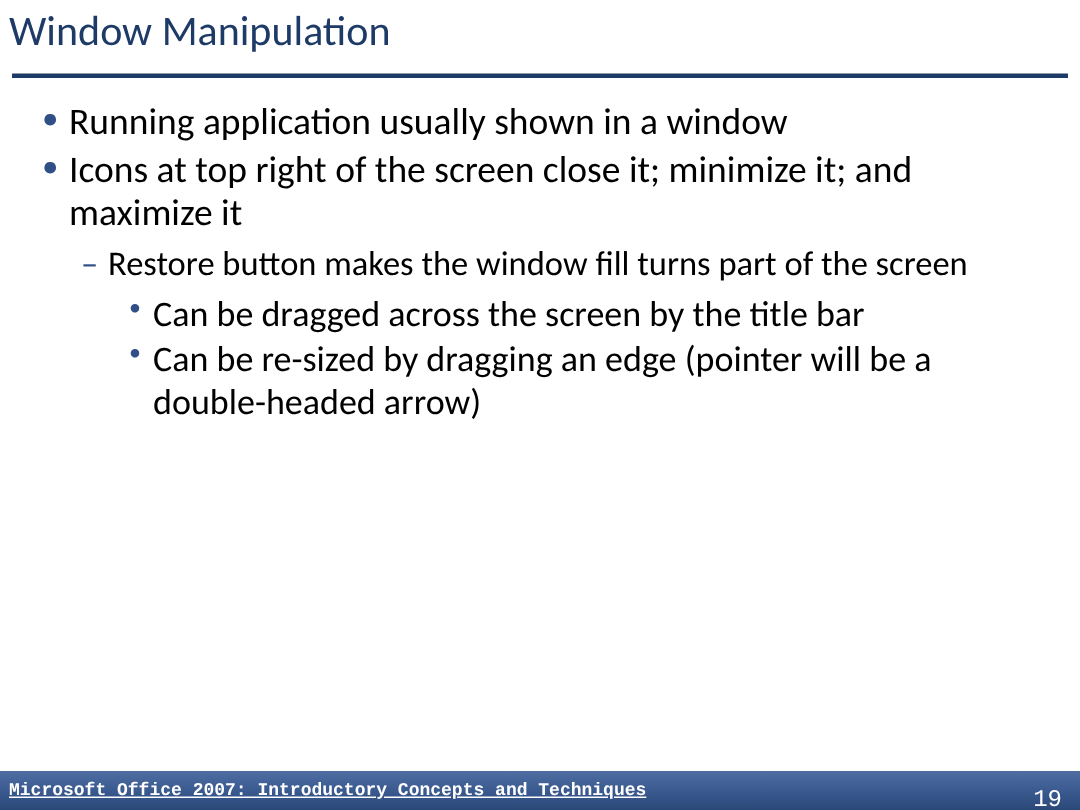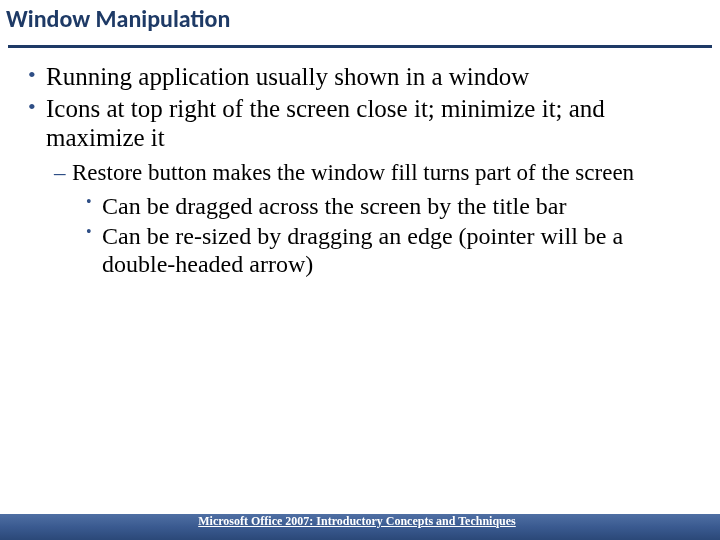--- a/index.html
+++ b/index.html
@@ -13,37 +13,36 @@
     overflow: hidden;
     position: relative;
   }
   .slide {
     width: 720px;
     height: 540px;
     position: relative;
     box-sizing: border-box;
   }
   .title {
-    font-size: 24px;
+    font-size: 28px;
     color: #1e3a66;
     padding: 6px 8px 4px 6px;
     line-height: 1.05;
-    font-weight: 700;
+    font-weight: 400;
   }
   .title-rule {
     margin: 10px 8px 0 8px;
     border: 0;
     border-top: 3px solid #1e3a66;
   }
   .body {
     padding: 14px 22px 0 28px;
     font-size: 25px;
     line-height: 1.18;
     color: #000;
-    font-family: Liberation Serif, serif;
   }
   .lvl1 {
     position: relative;
     padding-left: 18px;
     margin: 0 0 2px 0;
   }
   .lvl1::before {
     content: "•";
     position: absolute;
     left: 0;
@@ -93,22 +92,21 @@
     bottom: 0;
     height: 26px;
     background: linear-gradient(to bottom, #4f6fa3 0%, #3a5a90 50%, #2b4878 100%);
     display: flex;
     align-items: center;
     justify-content: space-between;
     padding: 0 12px 0 6px;
     box-sizing: border-box;
     font-size: 12px;
     color: #fff;
-    font-family: Liberation Serif, serif;
-    flex-direction: column;
+    font-family: Liberation Mono, monospace;
   }
   .footer .src {
     font-weight: 700;
     text-decoration: underline;
   }
   .footer .page {
     font-size: 16px;
     color: #fff;
     margin-top: 12px;
   }

